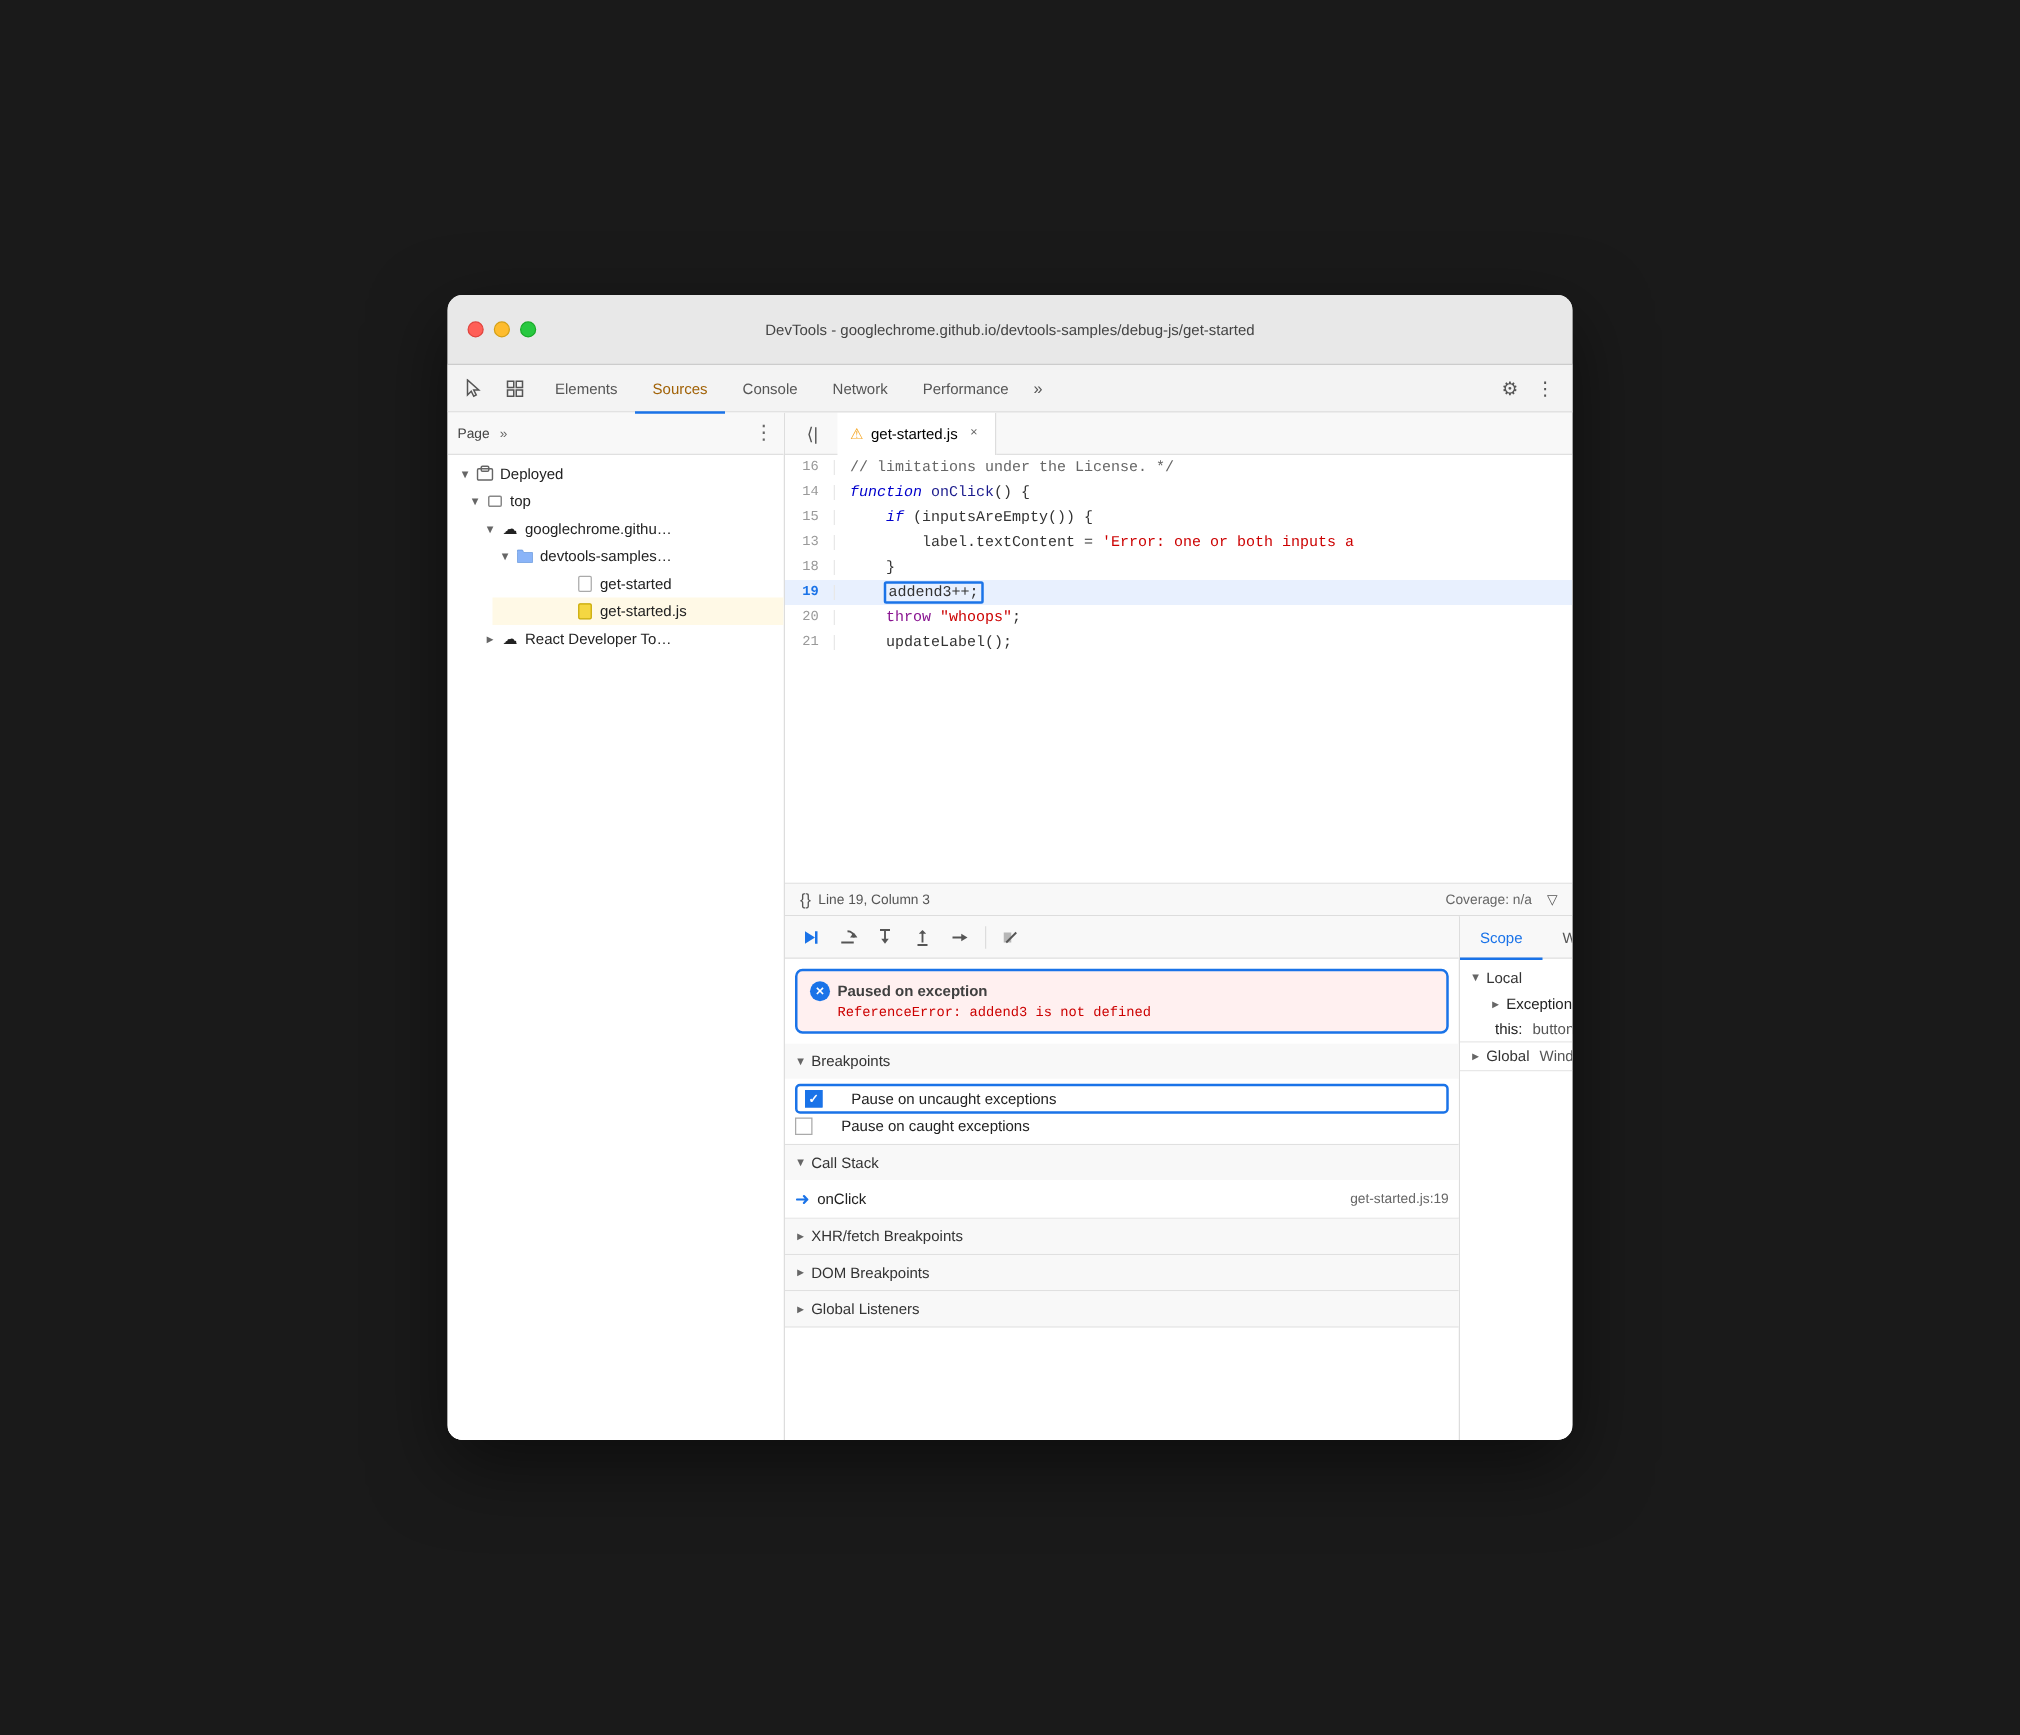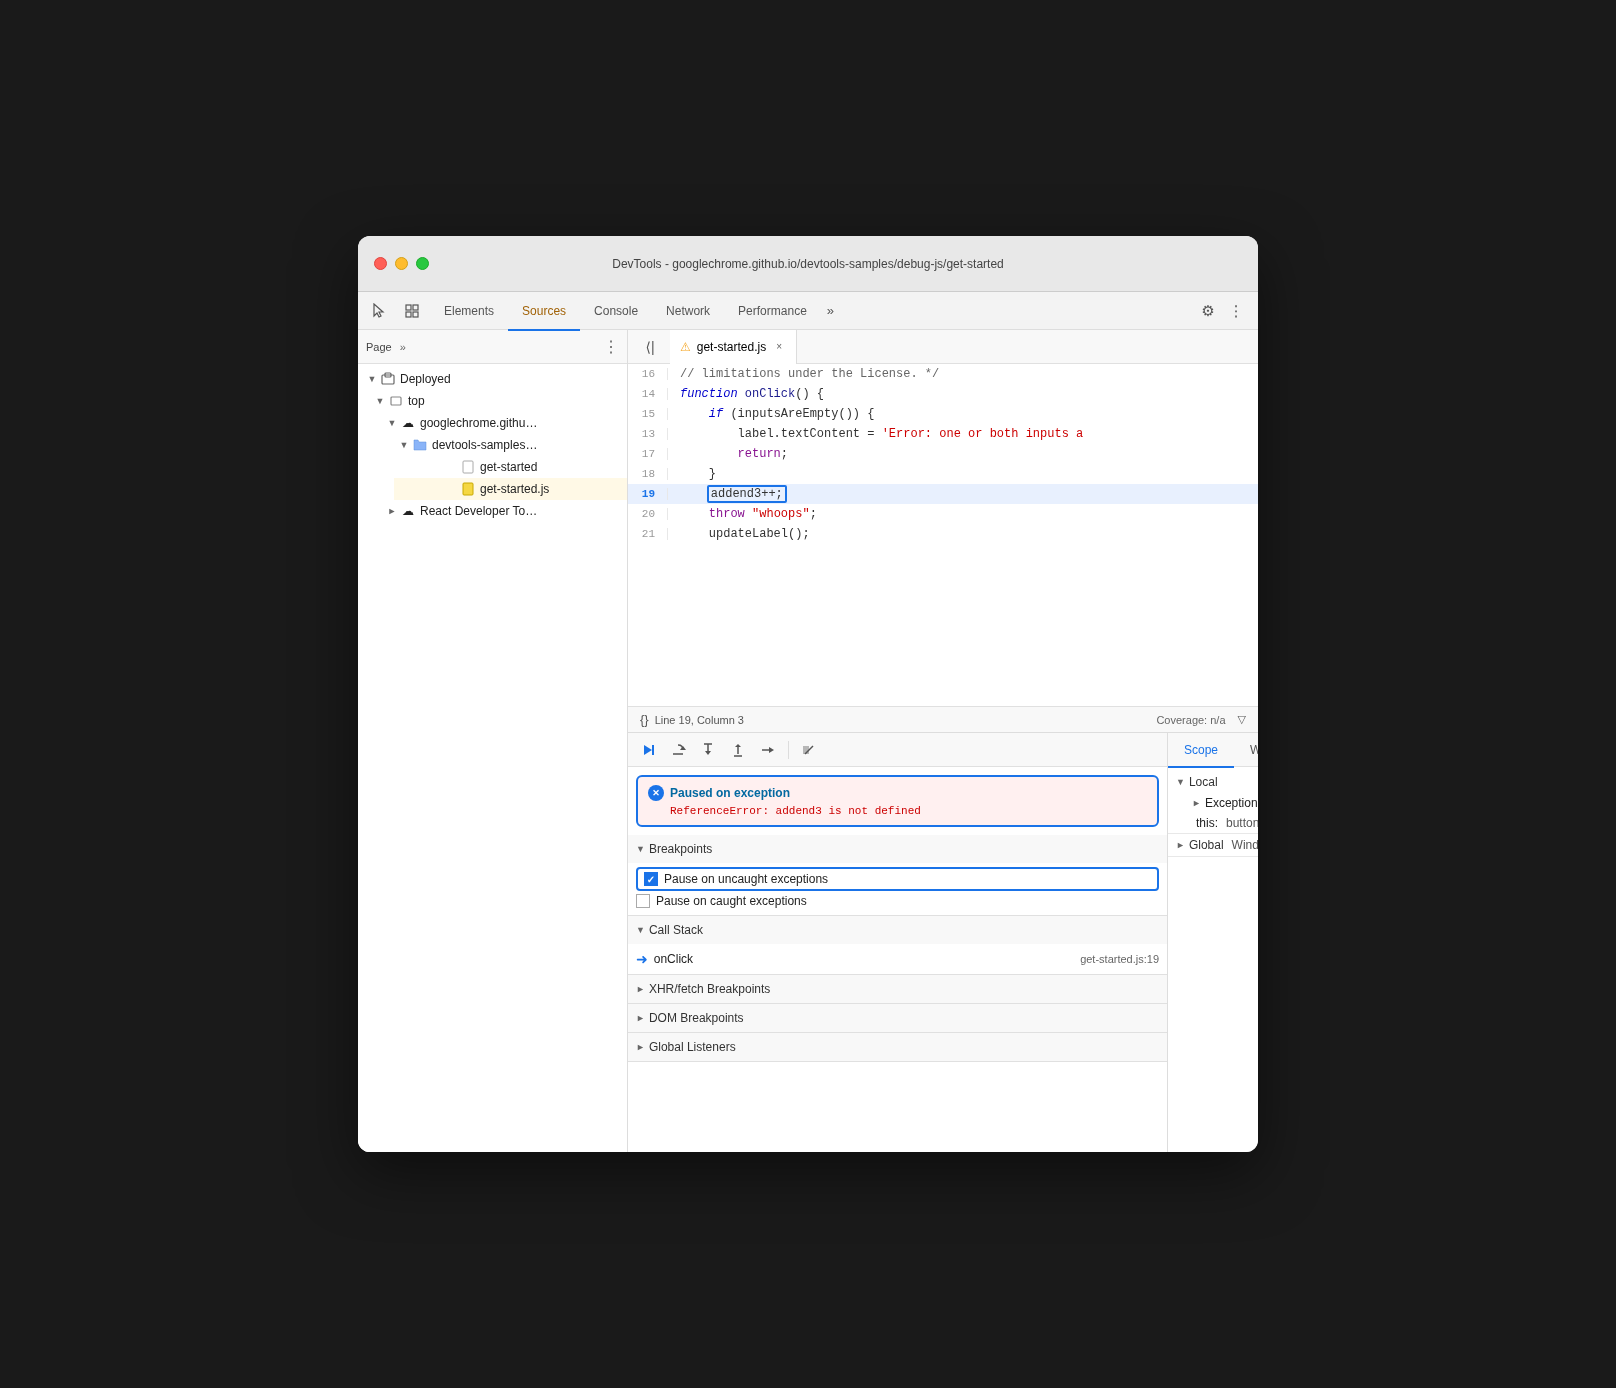--- a/index.html
+++ b/index.html
@@ -366,21 +366,21 @@
     .exception-icon {
       width: 16px; height: 16px;
       background: #1a73e8;
       border-radius: 50%;
       display: flex; align-items: center; justify-content: center;
       font-size: 9px; color: white; font-weight: bold;
     }
     .exception-title {
       font-size: 12px;
       font-weight: 600;
-      color: #0369a1;
+      color: #404040;
     }
     .exception-message {
       font-family: 'Courier New', Courier, monospace;
       font-size: 11px;
       color: #cc0000;
       padding-left: 22px;
     }
     
     .section {
       border-bottom: 1px solid #e0e0e0;
@@ -400,21 +400,21 @@
       font-size: 9px; color: #666;
     }
     .section-content {
       padding: 4px 8px;
       background: #fff;
     }
     .checkbox-row {
       display: flex;
       align-items: center;
       padding: 3px 0;
-      gap: 6px;
+      gap: 23px;
       cursor: pointer;
       font-size: 12px;
       color: #222;
     }
     .checkbox {
       width: 14px; height: 14px;
       border: 1px solid #aaa;
       background: white;
       display: flex; align-items: center; justify-content: center;
       flex-shrink: 0;
@@ -644,24 +644,20 @@
             <div class="code-line">
               <span class="line-num">15</span>
               <span class="line-content mono">    <span class="kw-blue">if</span> (inputsAreEmpty()) {</span>
             </div>
 
             <div class="code-line">
               <span class="line-num">13</span>
               <span class="line-content mono">        label.textContent = <span class="kw-red">'Error: one or both inputs a</span></span>
             </div>
 
-            <div class="code-line">
-              <span class="line-num">17</span>
-              <span class="line-content mono">        <span class="kw-purple">return</span>;</span>
-            </div>
 
             <div class="code-line">
               <span class="line-num">18</span>
               <span class="line-content mono">    }</span>
             </div>
 
             <div class="code-line highlighted">
               <span class="line-num" style="color:#1a73e8;font-weight:bold;">19</span>
               <span class="line-content mono">    <span class="breakpoint-box">addend3++;</span></span>
             </div>

